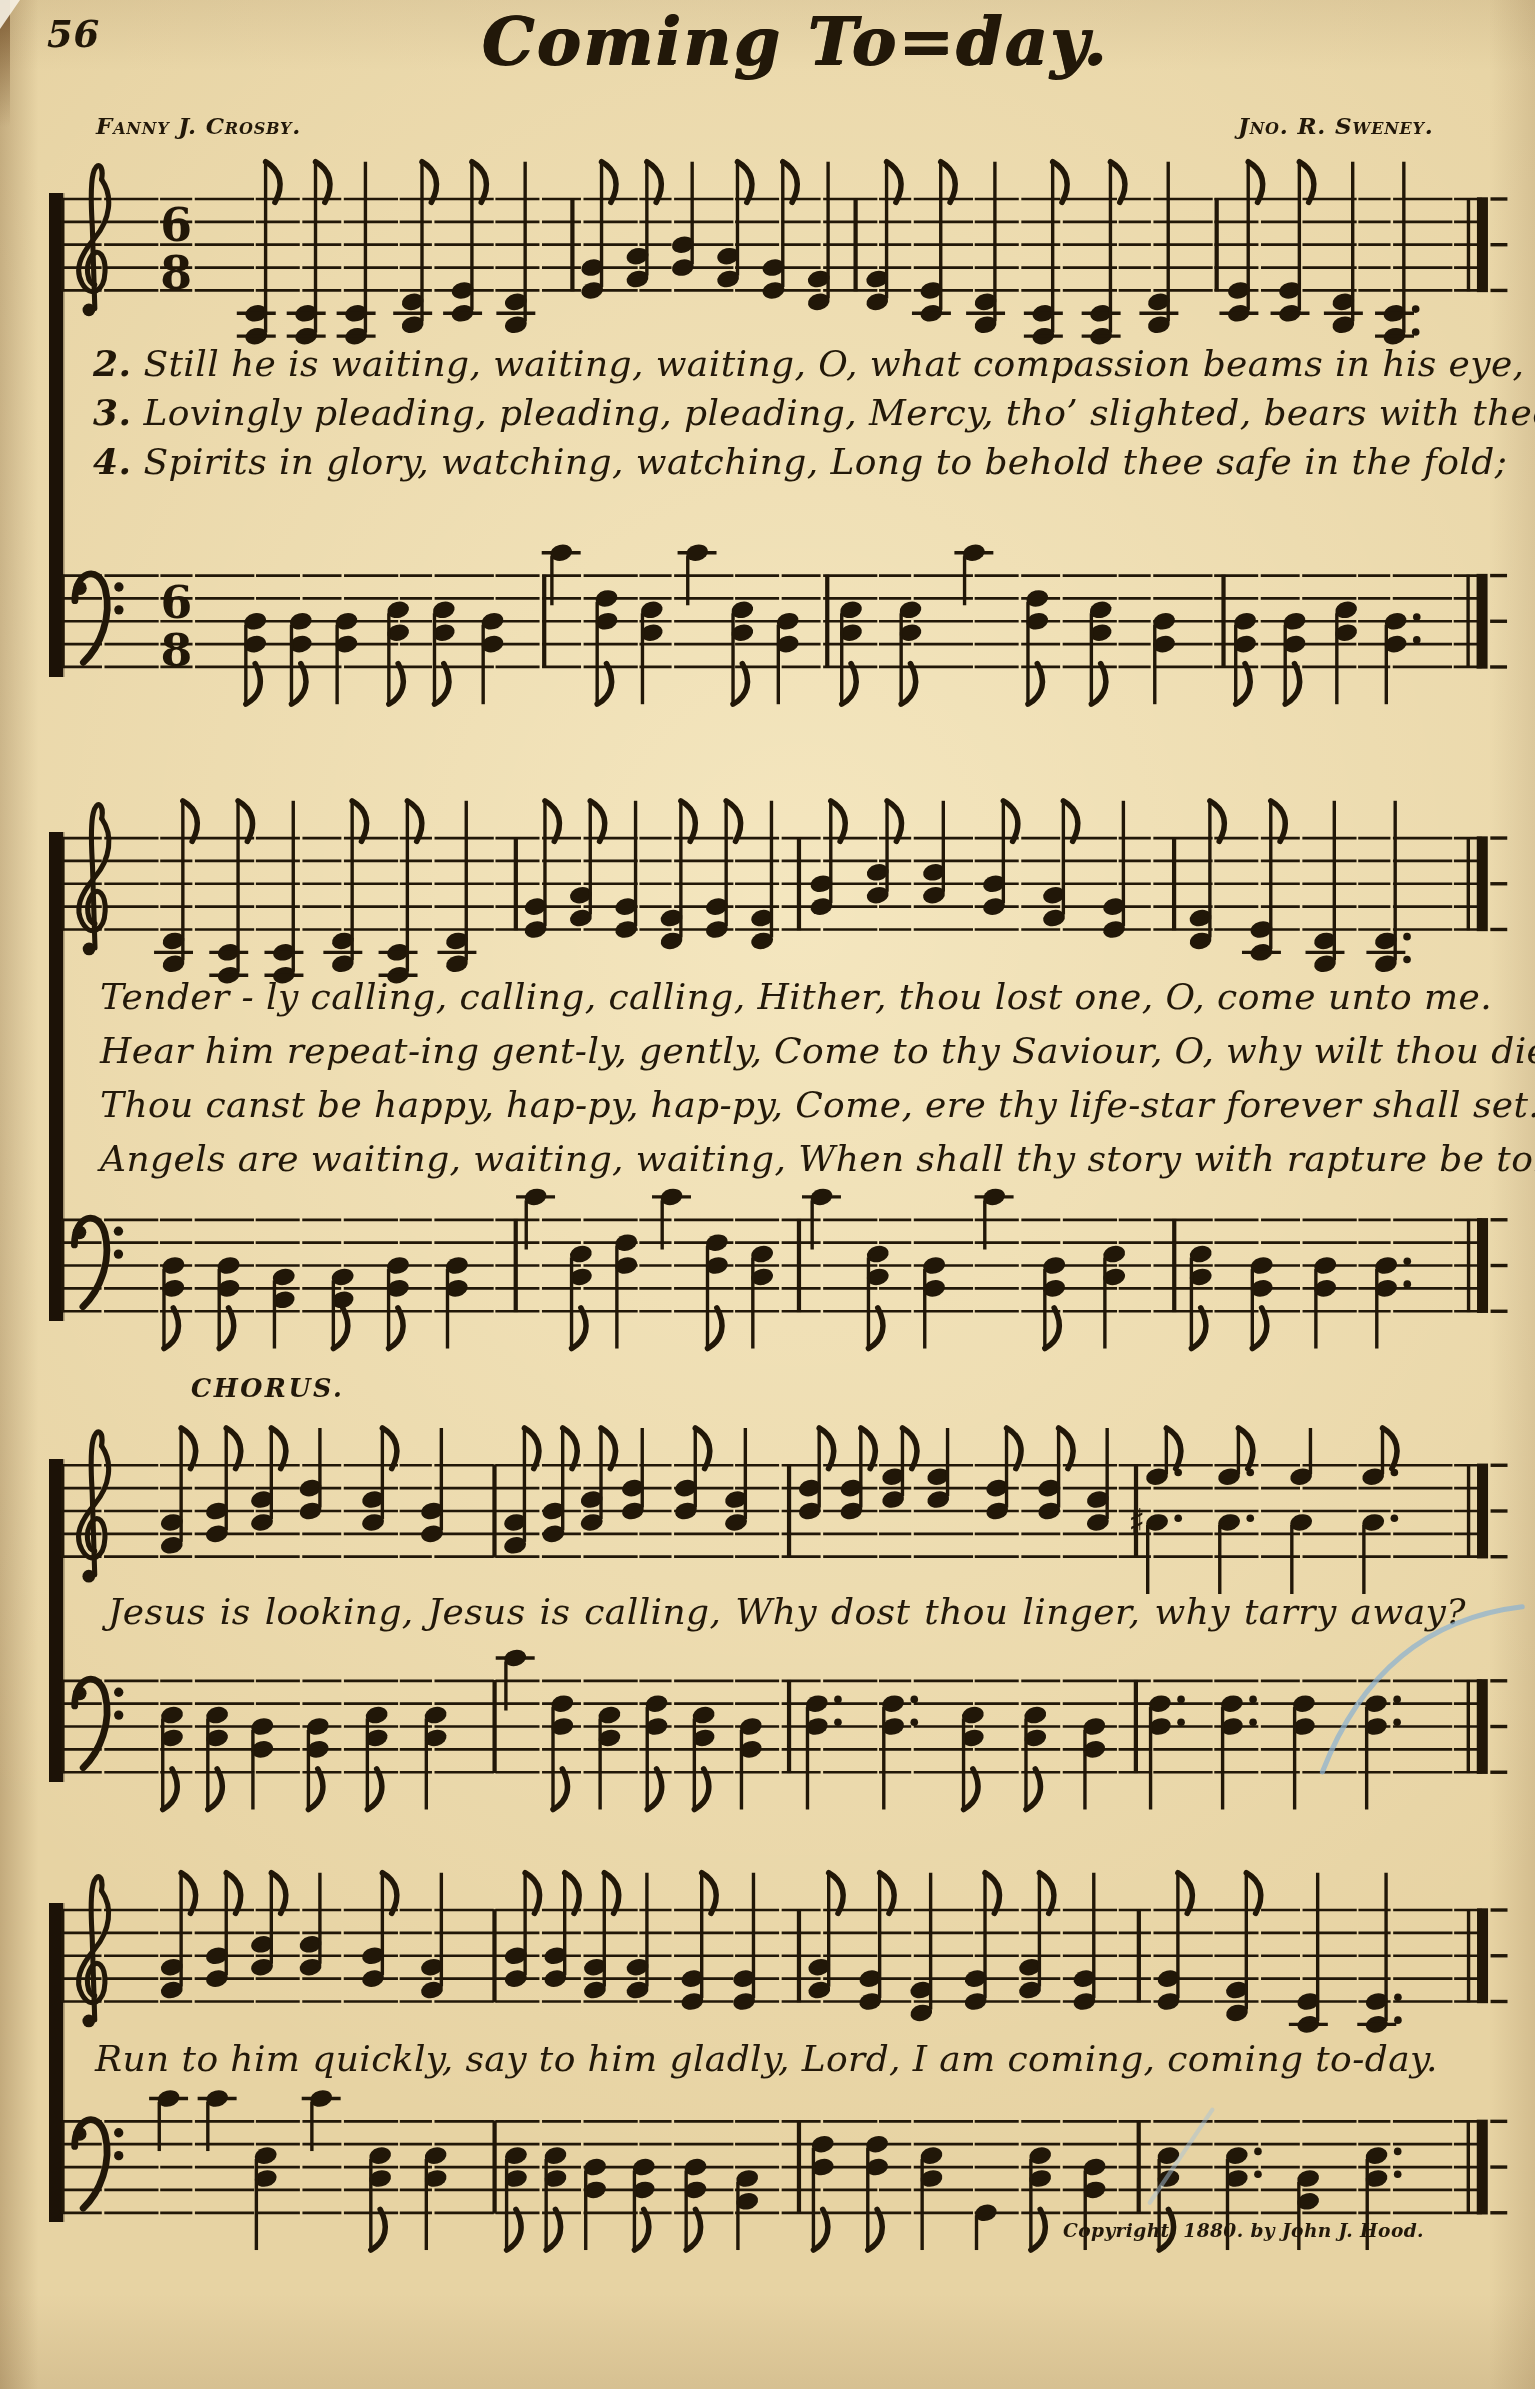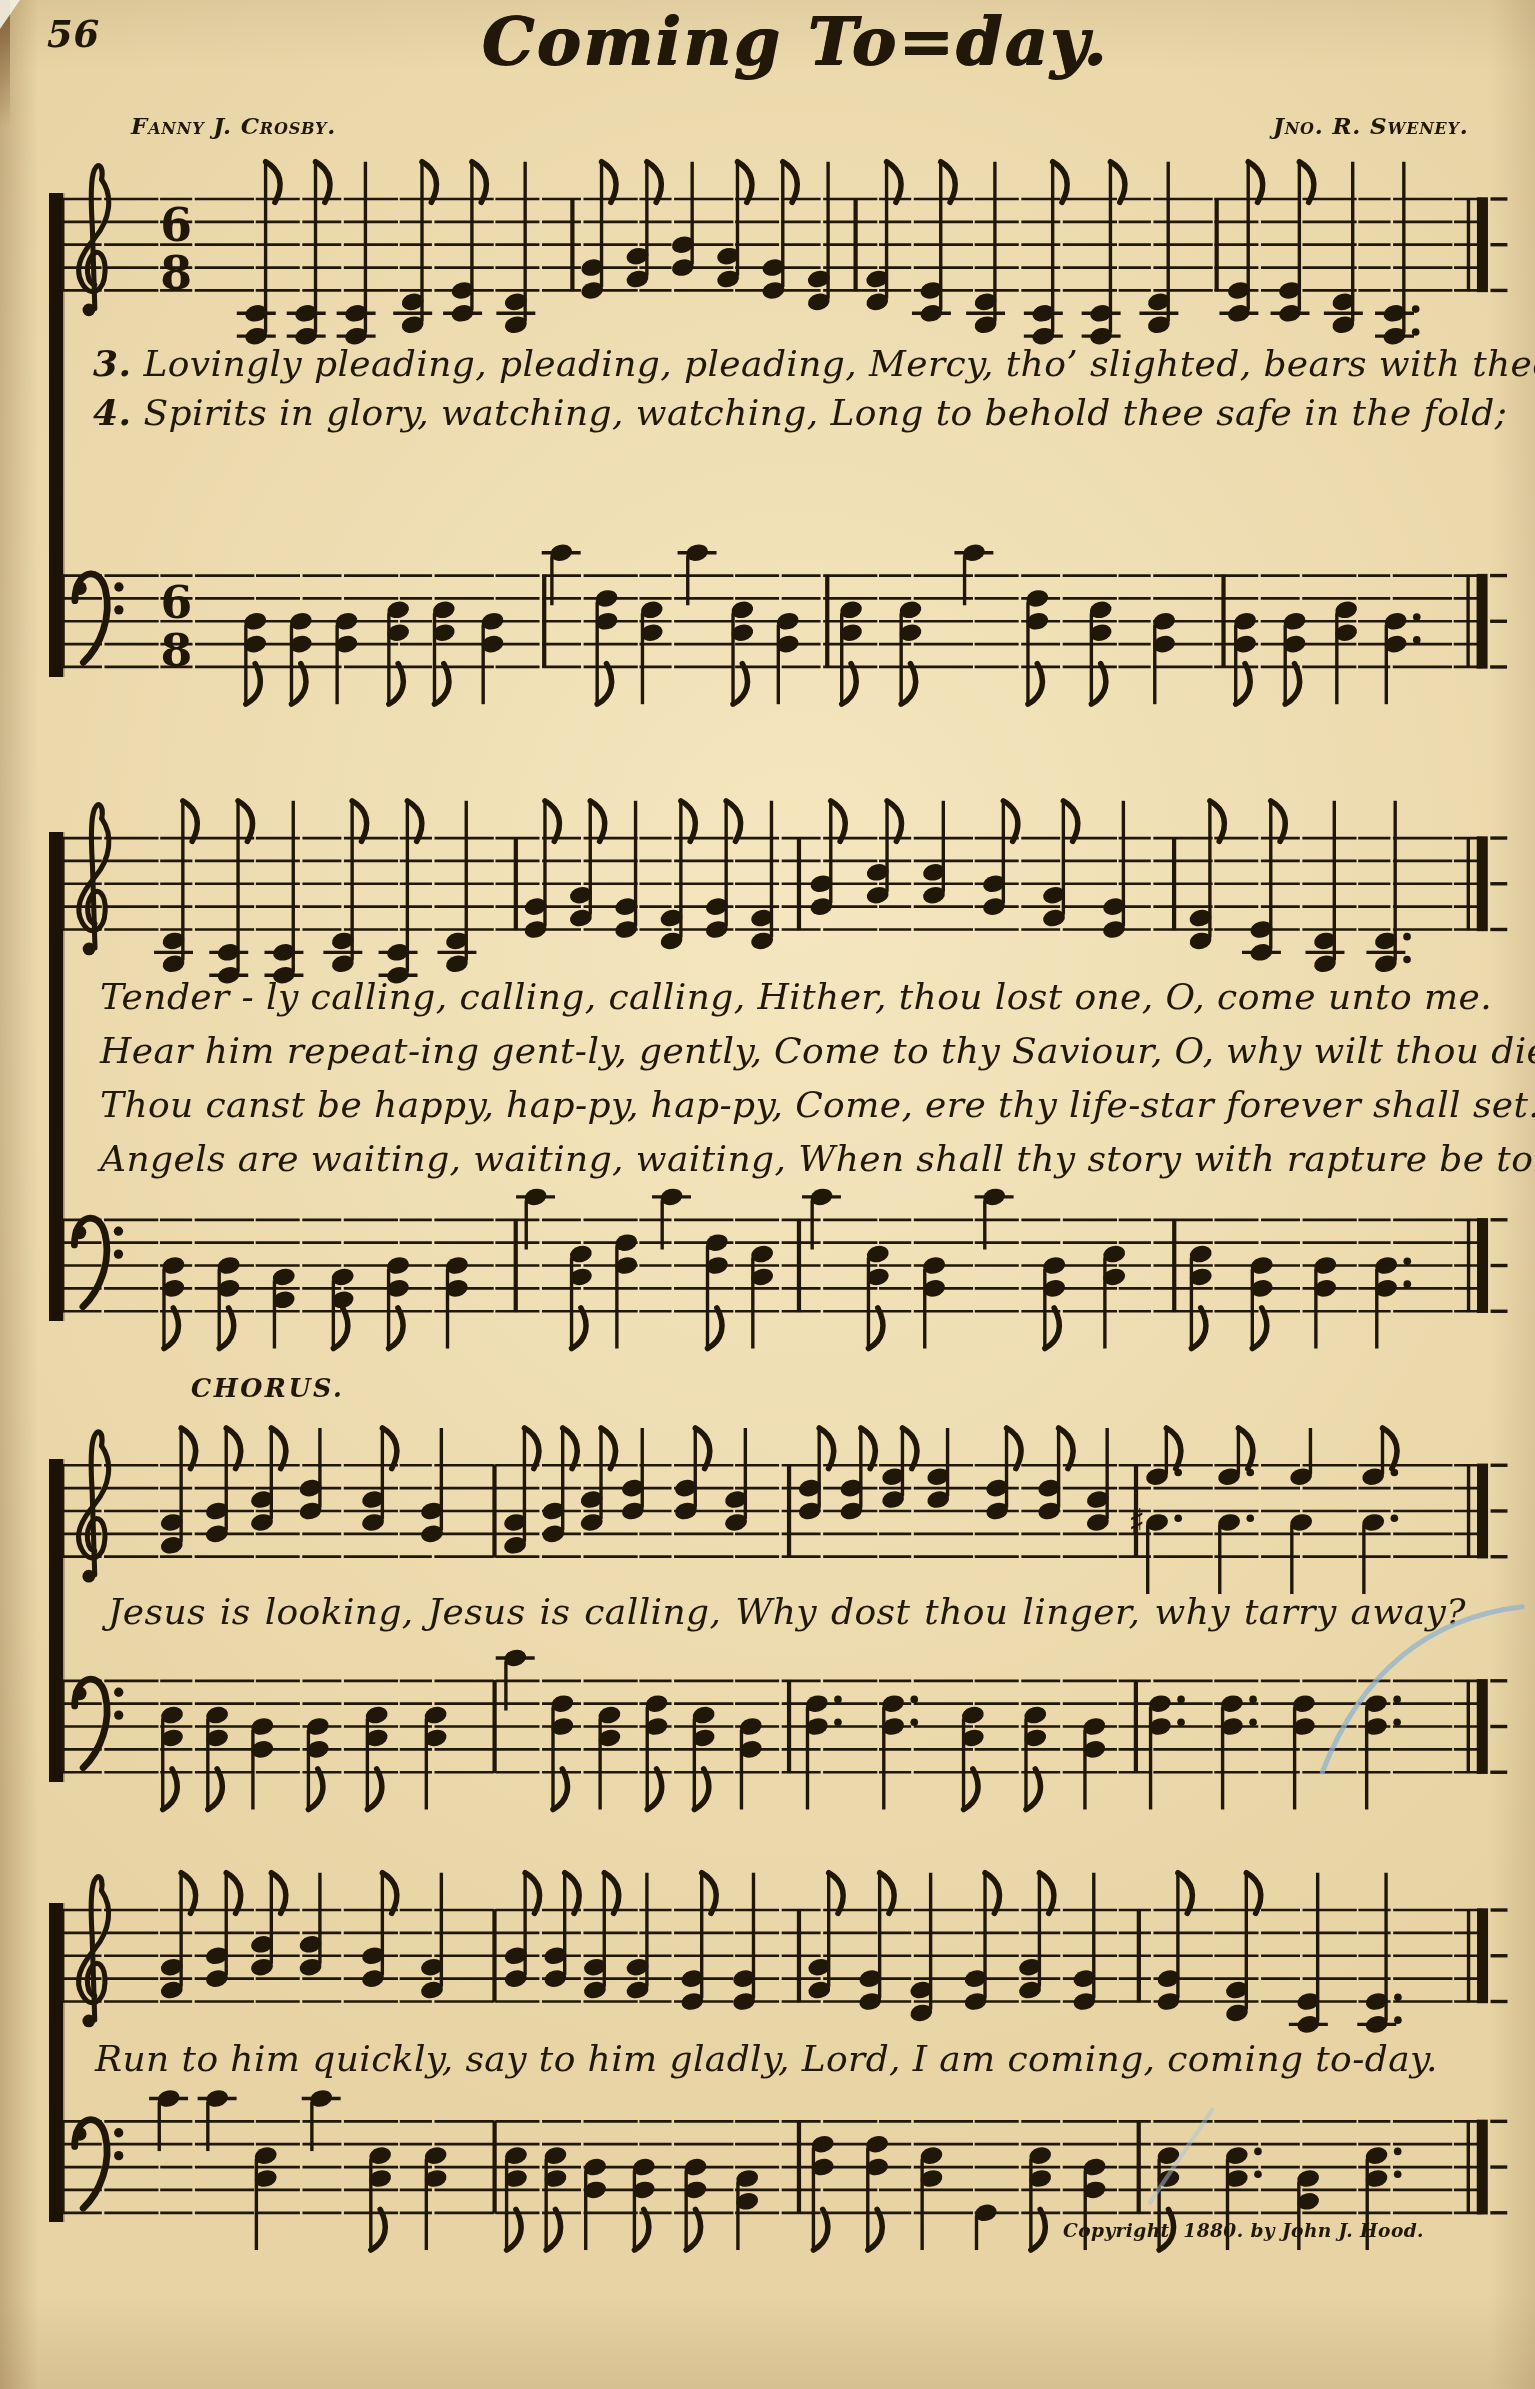--- a/index.html
+++ b/index.html
@@ -21,21 +21,21 @@
   .page-number{
     left:47px;top:12px;font-size:37px;font-weight:bold;letter-spacing:0.8px;
   }
   .hymn-title{
     left:67px;top:1.7px;width:1456px;text-align:center;
     font-size:66px;font-weight:bold;
     text-shadow:1.4px 0 0 currentColor, 0 0.7px 0 currentColor;
     letter-spacing:2.5px;
   }
   .credit{
-    top:112px;font-size:23px;font-variant:small-caps;font-weight:bold;letter-spacing:0.8px;margin-left:35px;
+    top:112px;font-size:23px;font-variant:small-caps;font-weight:bold;letter-spacing:0.8px;
   }
   .credit.lyricist{left:96px;}
   .credit.composer{left:1238px;}
   .lyric-block{left:93px;width:1397px;}
   .lyric-line{
     font-size:36px;line-height:48px;white-space:nowrap;
     text-align:justify;text-align-last:justify;
     letter-spacing:0.4px;
   }
   .lyric-line.wide{line-height:54px;}
@@ -935,20 +935,21 @@
       <ellipse cx="1486.8584" cy="157.5" rx="13" ry="9.5" fill="#211708" transform="rotate(-14 1486.8584 157.5)"></ellipse>
       <line x1="1475.8584" y1="134.5" x2="1475.8584" y2="215" stroke="#211708" stroke-width="4"></line>
       <ellipse cx="1567.616" cy="103.5" rx="13" ry="9.5" fill="#211708" transform="rotate(-14 1567.616 103.5)"></ellipse>
       <ellipse cx="1567.616" cy="130.5" rx="13" ry="9.5" fill="#211708" transform="rotate(-14 1567.616 130.5)"></ellipse>
       <line x1="1556.616" y1="107.5" x2="1556.616" y2="215" stroke="#211708" stroke-width="4"></line>
       <circle cx="1592.616" cy="98.5" r="4.5" fill="#211708"></circle>
       <circle cx="1592.616" cy="125.5" r="4.5" fill="#211708"></circle>
     </svg>
 
   <div class="abs lyric-block verses">
+    <div class="lyric-line"><span class="vnum">2.</span><span>Still he is waiting, waiting, waiting, O, what compassion beams in his eye,</span></div>
     <div class="lyric-line"><span class="vnum">3.</span><span>Lovingly pleading, pleading, pleading, Mercy, tho’ slighted, bears with thee yet;</span></div>
     <div class="lyric-line"><span class="vnum">4.</span><span>Spirits in glory, watching, watching, Long to behold thee safe in the fold;</span></div>
   </div>
 
   <div class="abs lyric-block continuation">
     <div class="lyric-line wide">Tender - ly calling, calling, calling, Hither, thou lost one, O, come unto me.</div>
     <div class="lyric-line wide">Hear him repeat-ing gent-ly, gently, Come to thy Saviour, O, why wilt thou die.</div>
     <div class="lyric-line wide">Thou canst be happy, hap-py, hap-py, Come, ere thy life-star forever shall set.</div>
     <div class="lyric-line wide">Angels are waiting, waiting, waiting, When shall thy story with rapture be told?</div>
   </div>

